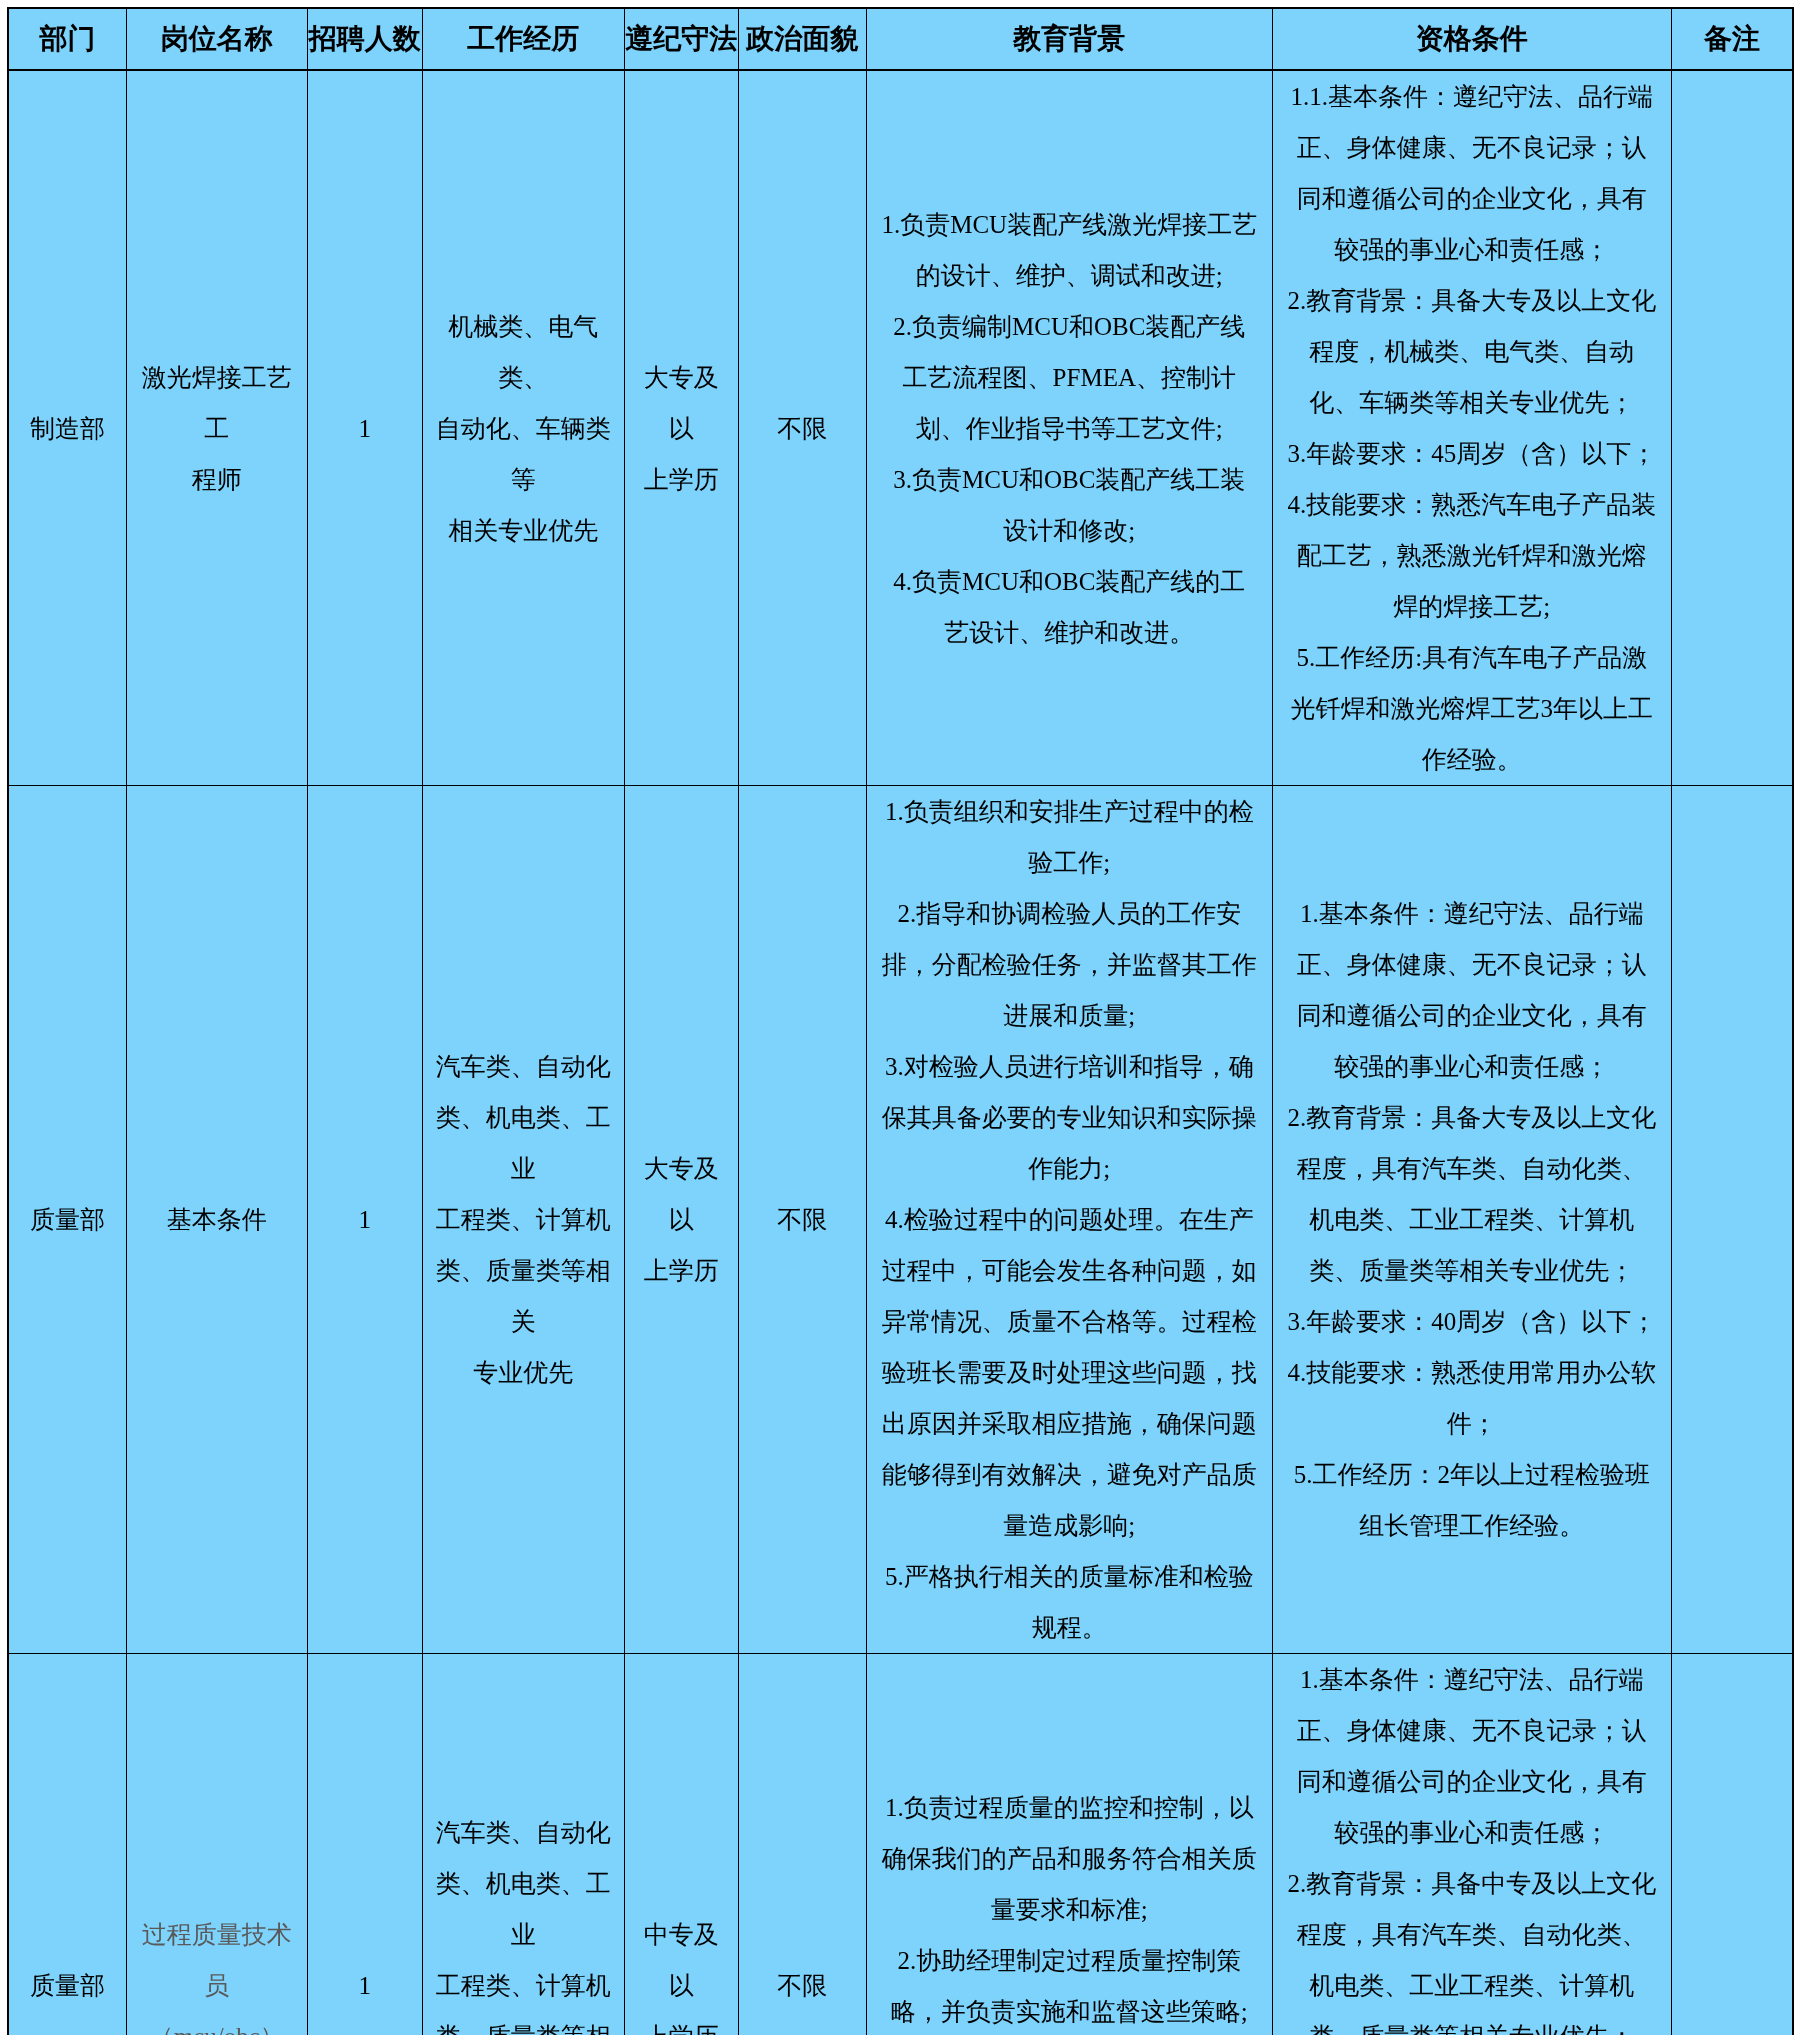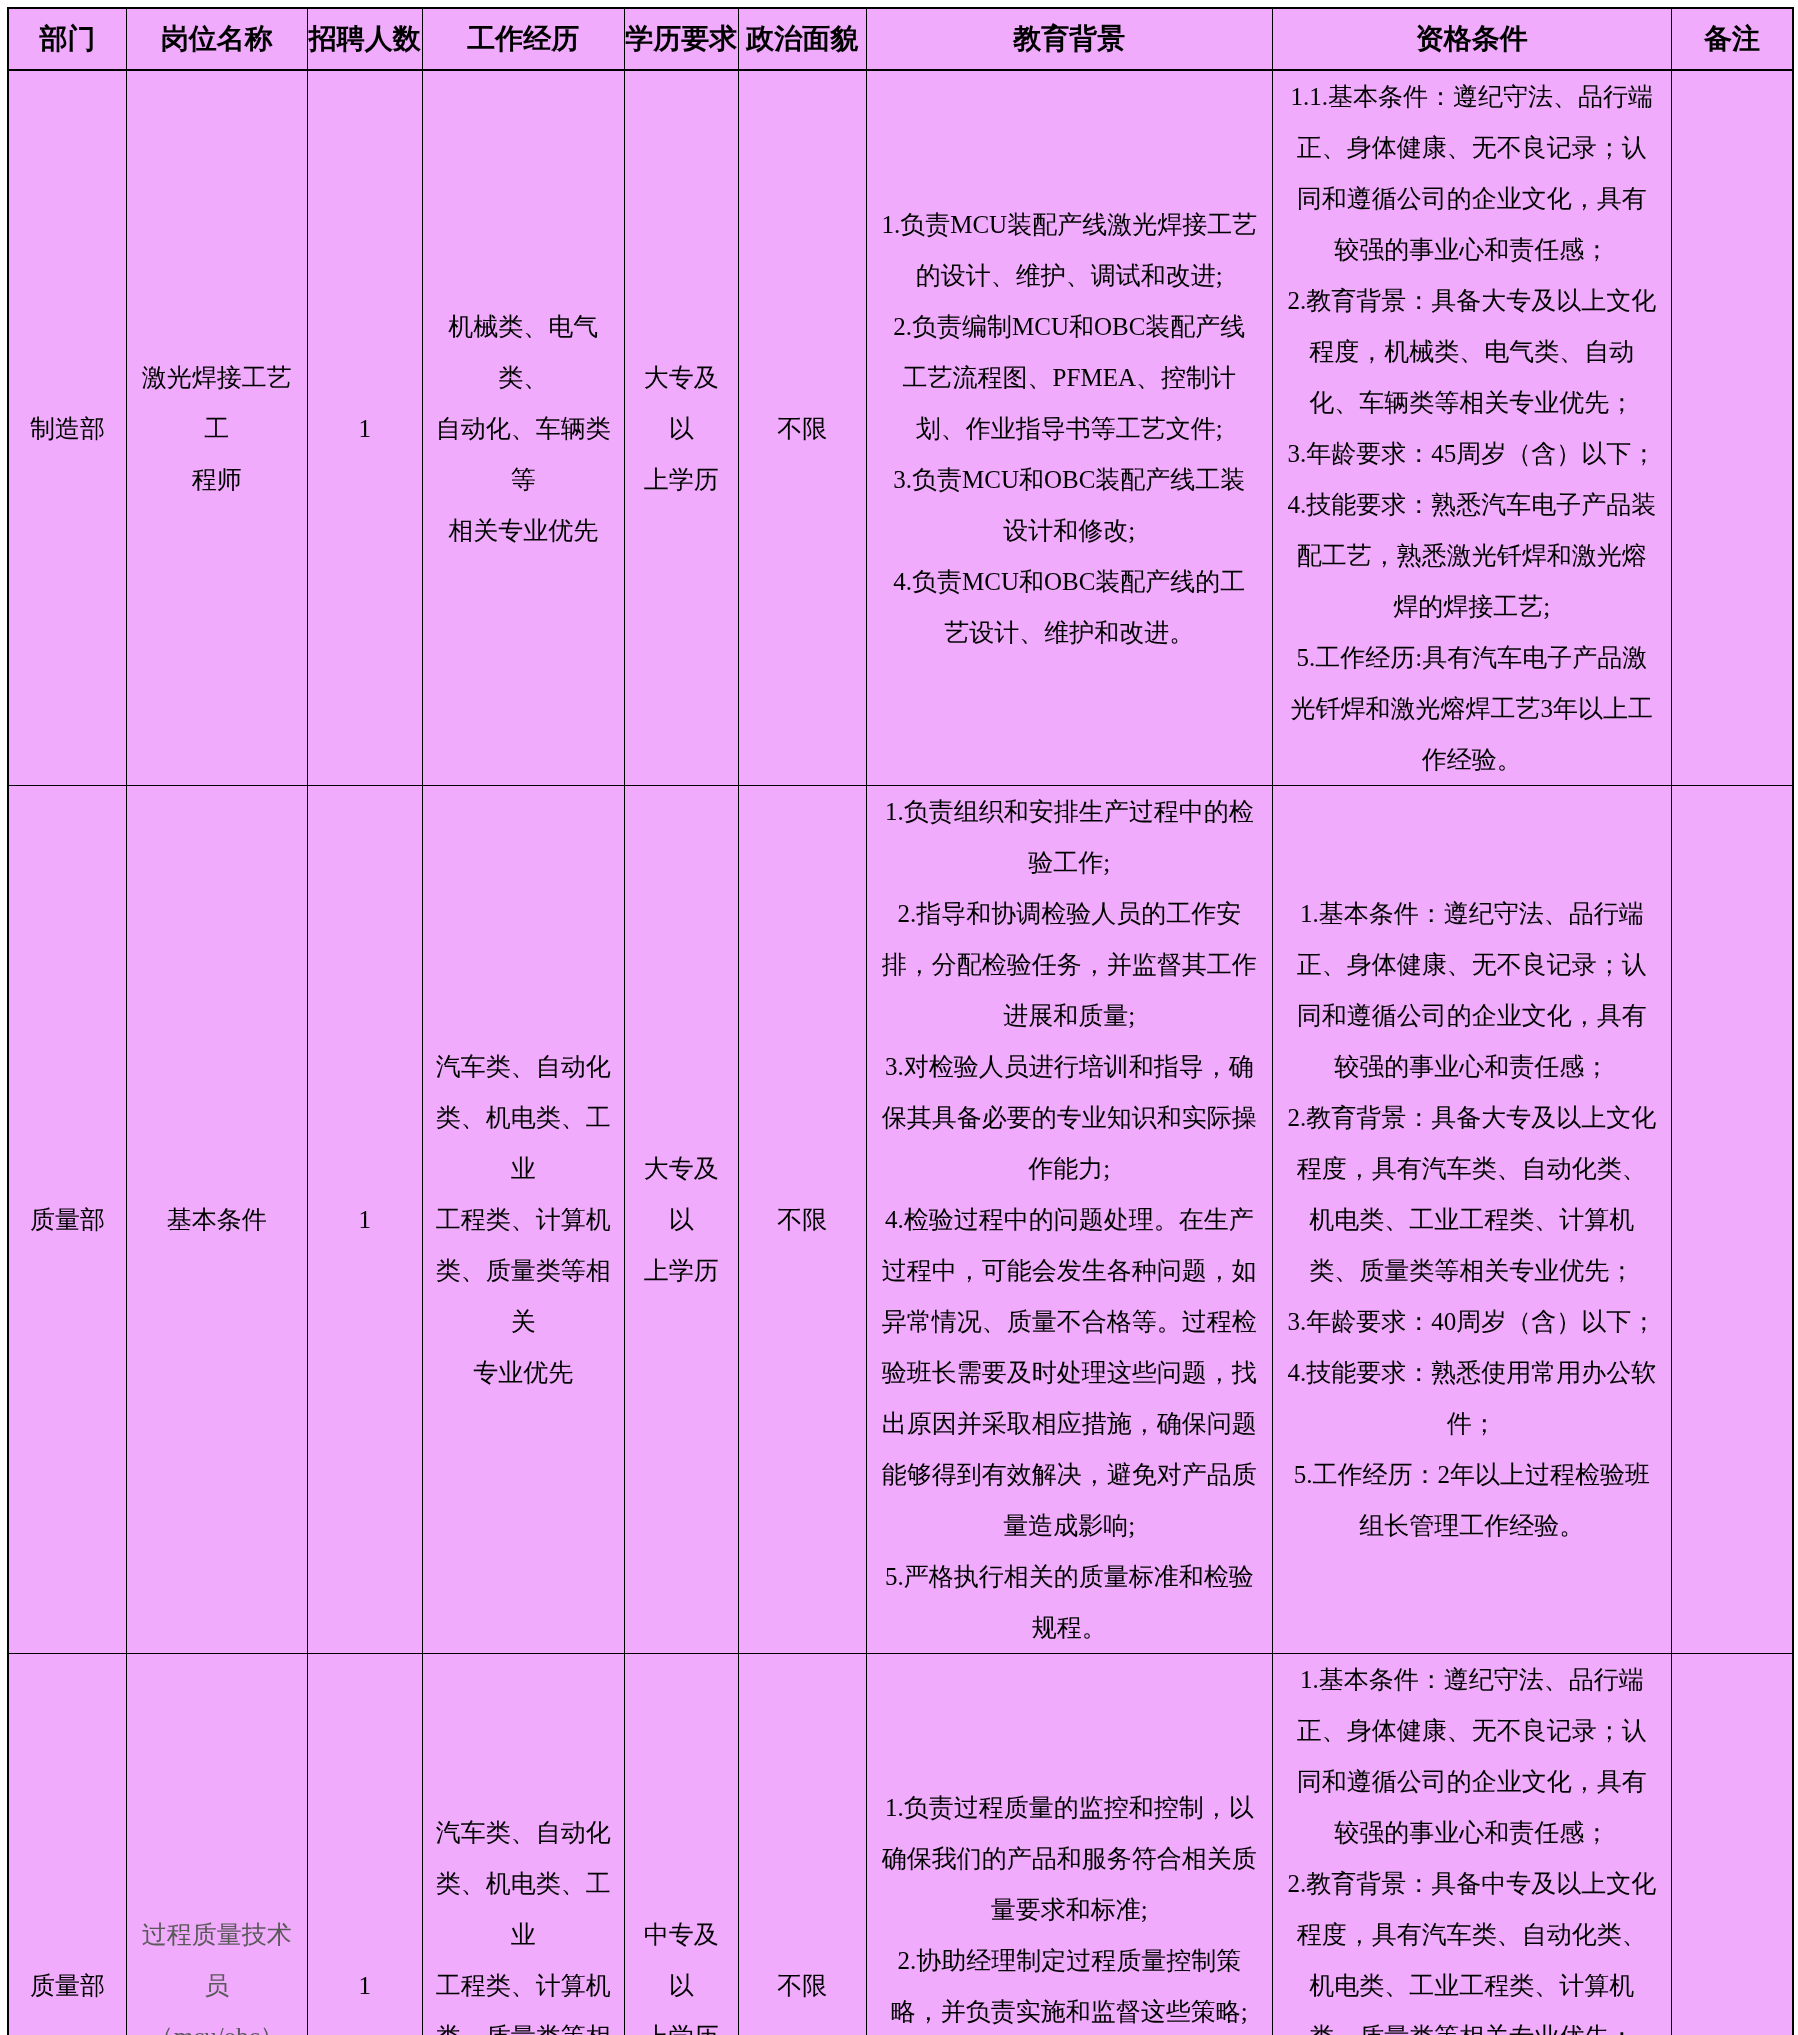--- a/index.html
+++ b/index.html
@@ -27,21 +27,21 @@
   col.c-edu       { width: 114px; }
   col.c-pol       { width: 128px; }
   col.c-desc      { width: 406px; }
   col.c-qual      { width: 399px; }
   col.c-note      { width: 122px; }
 
   th, td {
     border: 1.5px solid #000000;
     text-align: center;
     vertical-align: middle;
-    background: #f0abfc;
+    background: #7dd3fc;
     overflow: hidden;
   }
   thead tr { height: 62px; }
   thead th {
     font-family: "Liberation Sans", "DejaVu Sans", sans-serif;
     font-weight: bold;
     font-size: 28px;
     border-bottom: 2.9px solid #000000;
     padding: 0;
   }
@@ -70,21 +70,21 @@
     <col class="c-desc">
       <col class="c-qual">
       <col class="c-note">
   </colgroup>
   <thead>
     <tr>
       <th>部门</th>
       <th>岗位名称</th>
       <th>招聘人数</th>
       <th>工作经历</th>
-      <th>学历要求</th>
+      <th>遵纪守法</th>
       <th>政治面貌</th>
       <th>教育背景</th>
       <th>资格条件</th>
       <th>备注</th>
     </tr>
   </thead>
   <tbody>
     <tr class="row-1">
       <td>制造部</td>
       <td>激光焊接工艺工

